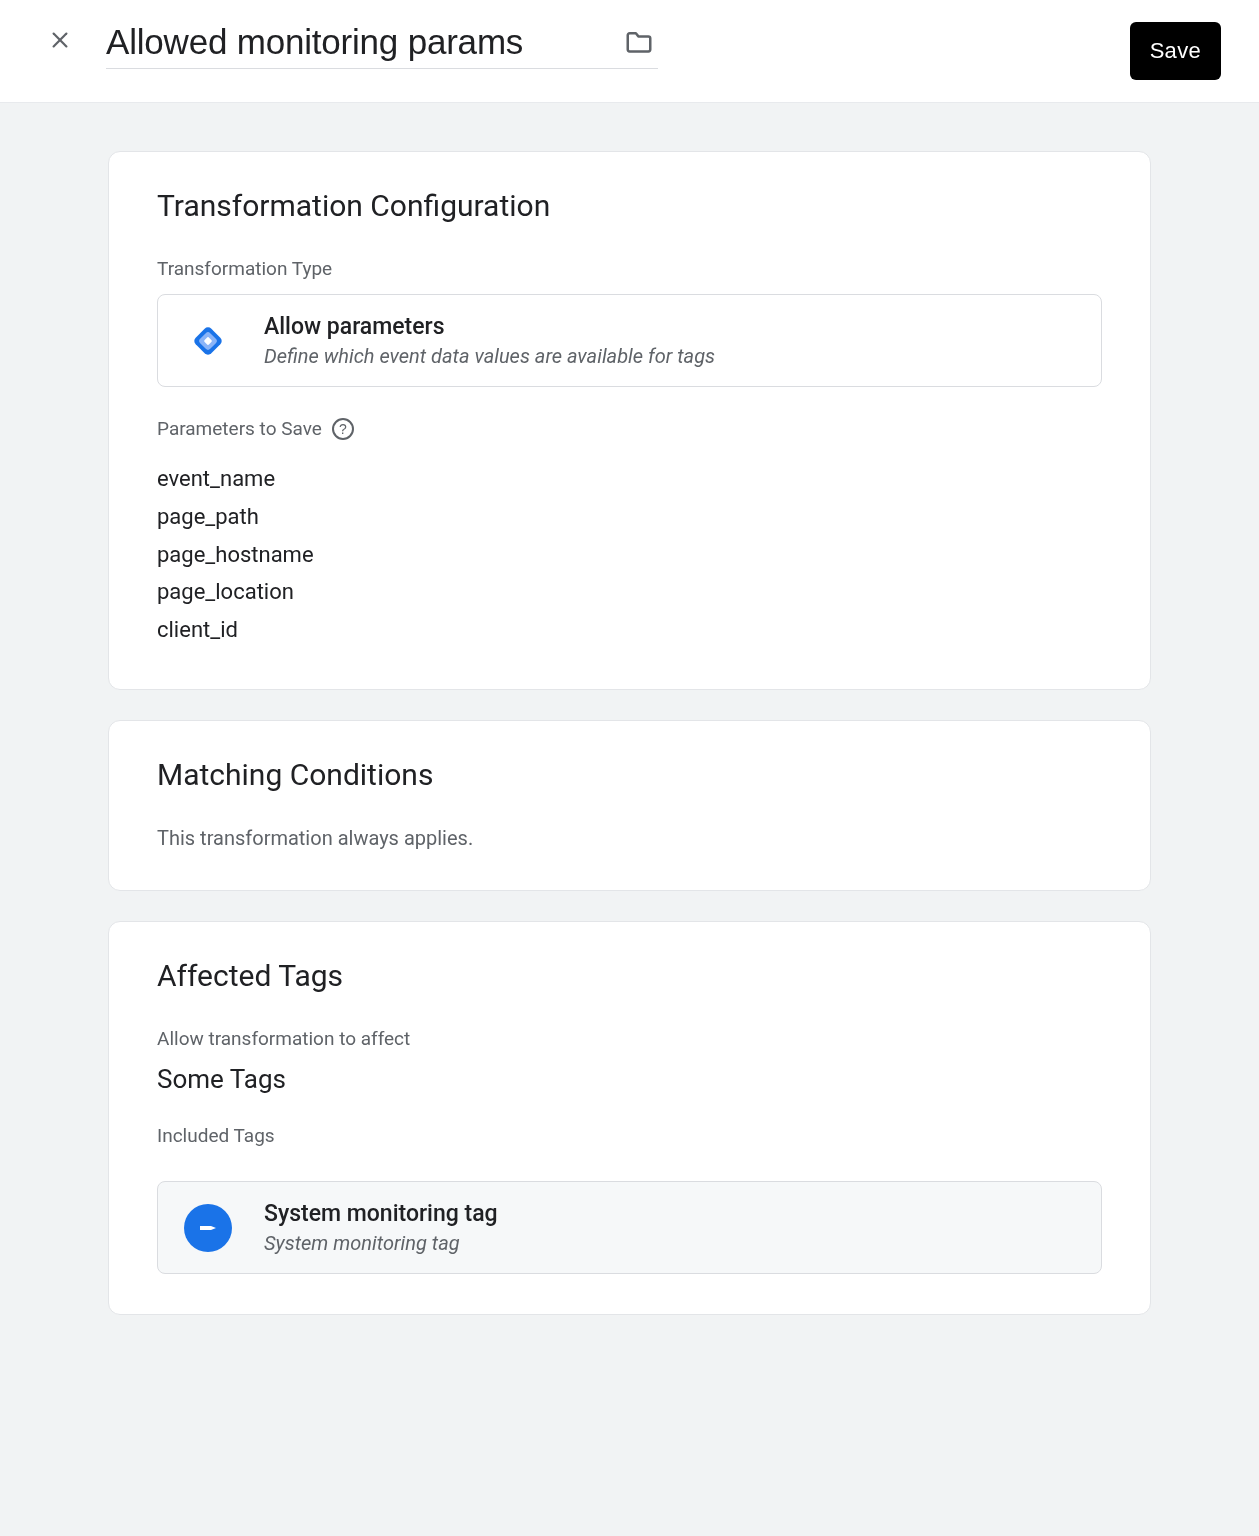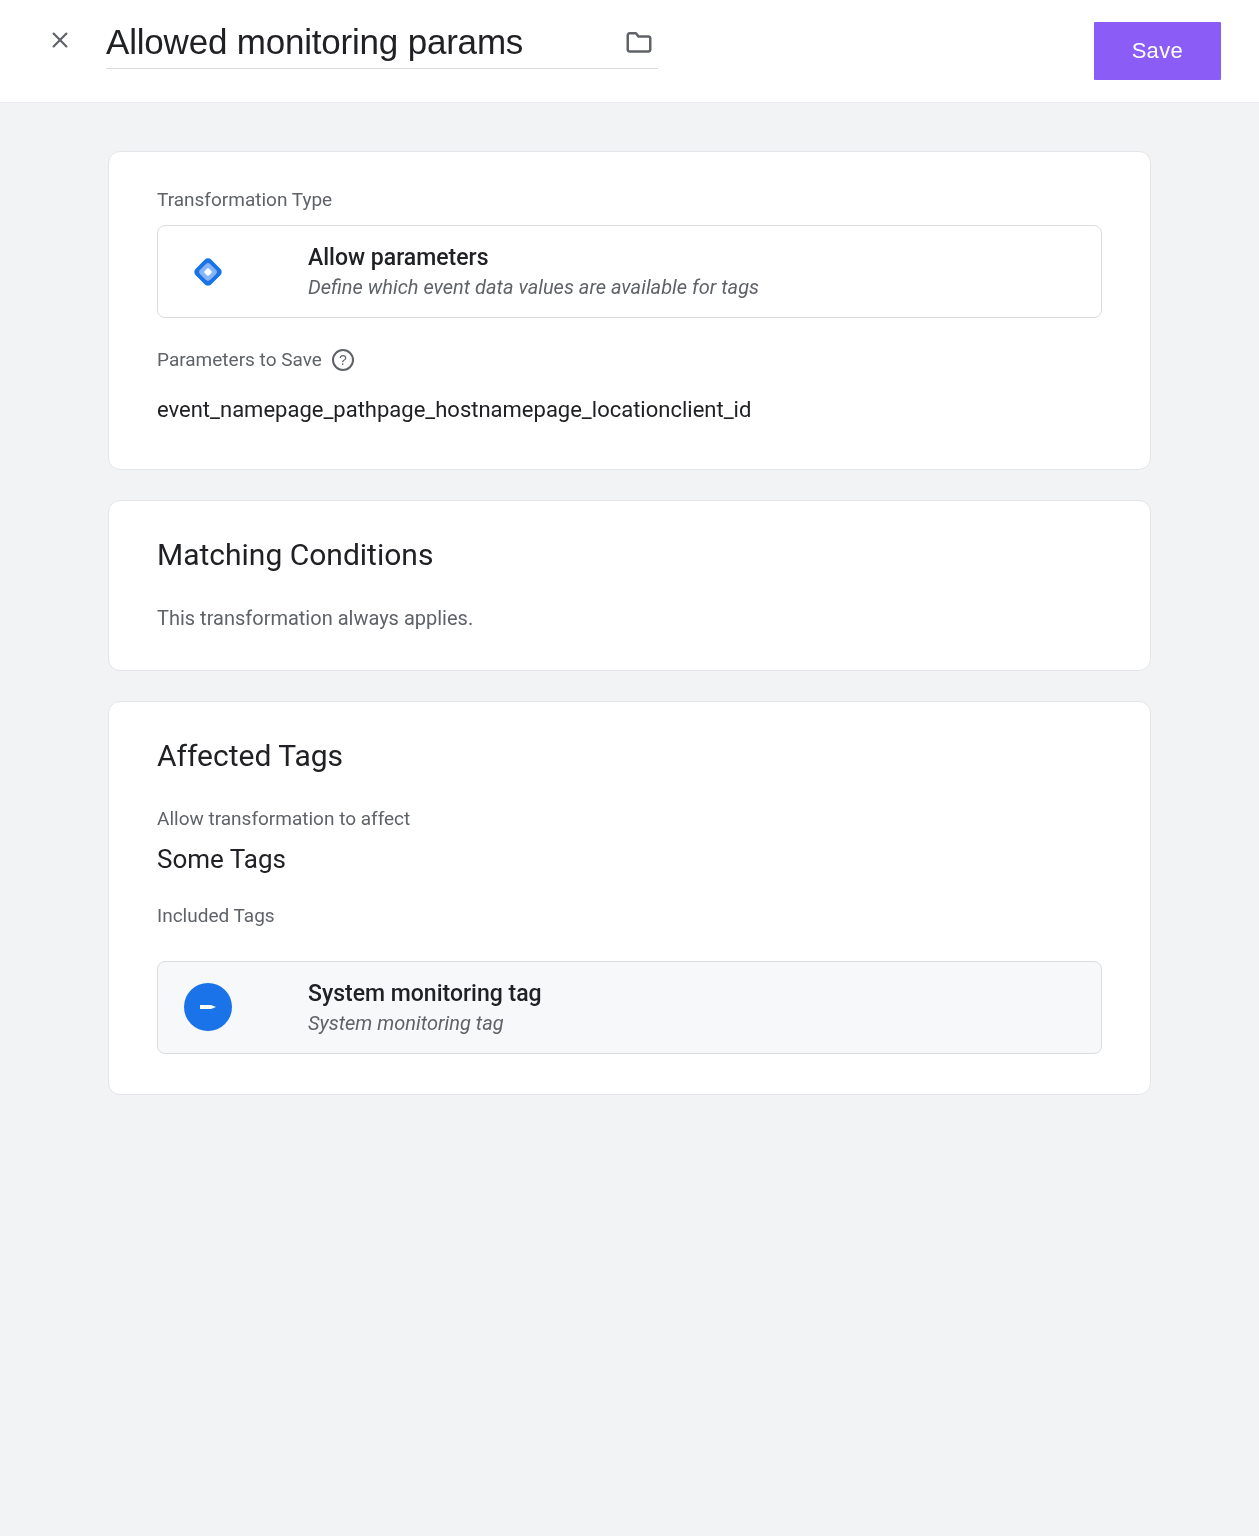--- a/index.html
+++ b/index.html
@@ -42,27 +42,27 @@
   .folder-btn {
     width: 38px; height: 38px;
     display: flex; align-items: center; justify-content: center;
     border: none; background: none; cursor: pointer;
     color: #5f6368;
     margin-left: 14px;
   }
   .folder-btn svg { width: 30px; height: 30px; }
   .header-spacer { flex: 1; }
   .save-btn {
-    background: #8b5cf6;
+    background: #000000;
     color: #fff;
     border: none;
-    border-radius: 1px;
+    border-radius: 6px;
     font-size: 22px;
     font-weight: 500;
-    padding: 16px 38px;
+    padding: 16px 20px;
     cursor: pointer;
     letter-spacing: 0.3px;
   }
   
   .body {
     background: #f1f3f4;
     padding: 48px 108px 60px 108px;
     min-height: 1440px;
   }
   .card {
@@ -97,39 +97,38 @@
     padding: 0;
   }
   
   .selector-box {
     display: flex;
     align-items: center;
     border: 1px solid #dadce0;
     border-radius: 8px;
     padding: 18px 26px;
     cursor: pointer;
-    gap: 44px;
   }
   .selector-box.shaded { background: #f6f8f9; }
   .selector-icon {
     width: 48px; height: 48px;
     display: flex; align-items: center; justify-content: center;
     margin-right: 32px;
     flex-shrink: 0;
   }
   .selector-icon.round {
     background: #1a73e8;
     border-radius: 50%;
   }
   .selector-texts { display: flex; flex-direction: column; gap: 4px; }
   .selector-title { font-size: 23px; font-weight: 500; color: #202124; }
   .selector-sub   { font-size: 20px; color: #5f6368; font-style: italic; }
   
   .param-list {
-    display: flex; 
+    display: flex; flex-direction: column;
     margin-top: 20px;
   }
   .param-item {
     font-size: 22px;
     color: #202124;
     line-height: 1.72;
   }
   .condition-text {
     font-size: 20px;
     color: #5f6368;
@@ -160,20 +159,21 @@
       </svg>
     </button>
   </div>
   <div class="header-spacer"></div>
   <button class="save-btn">Save</button>
 </div>
 
 <div class="body">
 
   <div class="card">
+    <h2>Transformation Configuration</h2>
 
     <div class="label">Transformation Type</div>
 
     <div class="selector-box">
       <span class="selector-icon">
         <svg width="38" height="38" viewBox="0 0 24 24">
           <g transform="rotate(45 12 12)">
             <rect x="5" y="5" width="14" height="14" rx="3" fill="#1a73e8"></rect>
             <rect x="7.5" y="7.5" width="9" height="9" rx="2" fill="#8ab4f8"></rect>
             <rect x="10" y="10" width="4" height="4" rx="1" fill="#ffffff"></rect>

